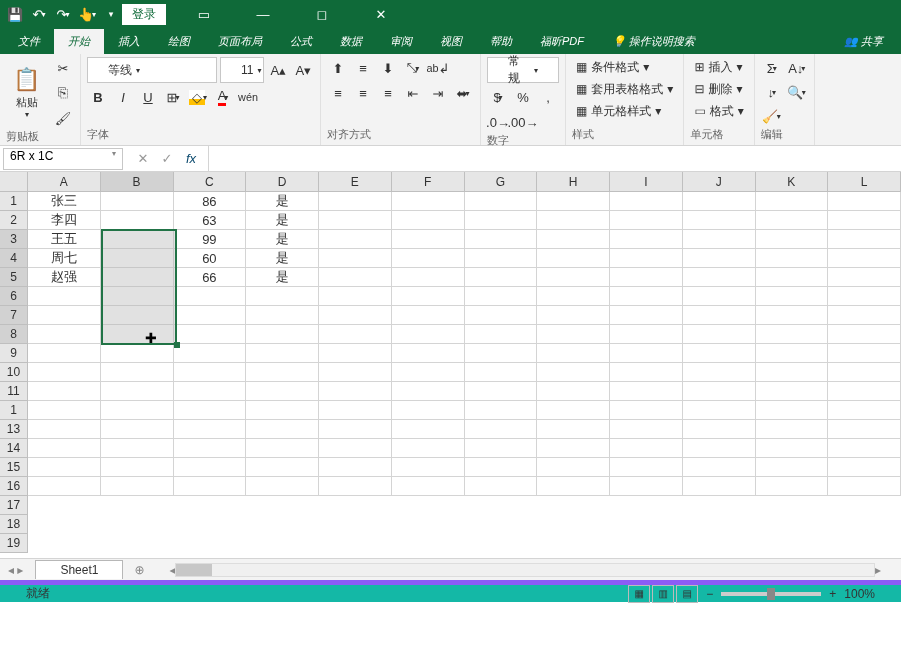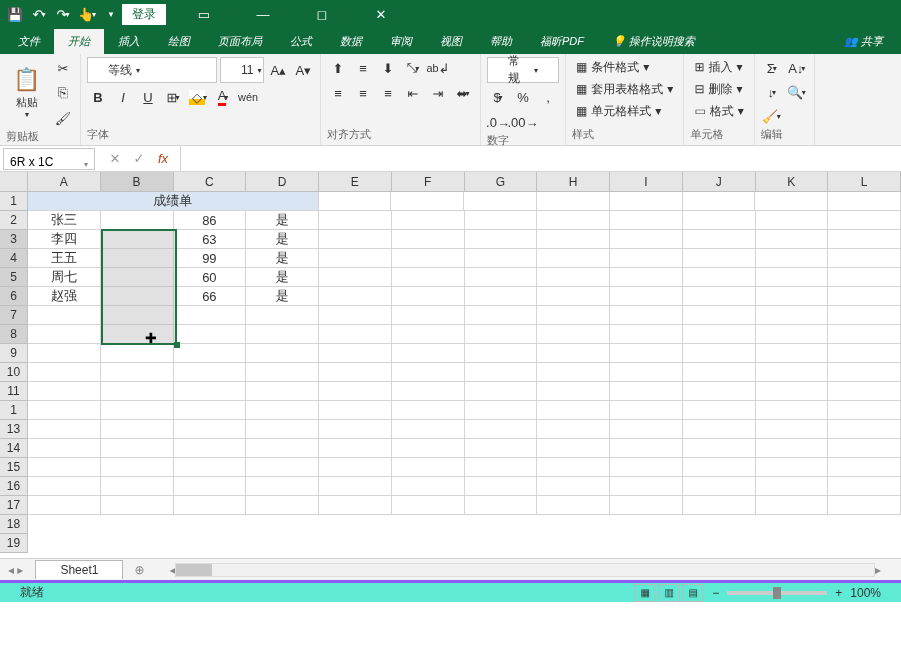--- a/index.html
+++ b/index.html
@@ -22,21 +22,21 @@
 .rgroup-content{display:flex;gap:4px;flex:1;}
 .big-btn{display:flex;flex-direction:column;align-items:center;justify-content:center;width:42px;cursor:pointer;font-size:11px;}
 .big-btn .ico{font-size:22px;margin-bottom:2px;}
 .vstack{display:flex;flex-direction:column;gap:3px;justify-content:center;}
 .hstack{display:flex;gap:3px;align-items:center;}
 .small-btn{width:22px;height:22px;display:flex;align-items:center;justify-content:center;cursor:pointer;font-size:13px;border:1px solid transparent;}
 .combo{border:1px solid #c7c7c7;background:#fff;height:26px;display:flex;align-items:center;padding:0 20px;font-size:12px;cursor:text;}
 .combo .arr{margin-left:4px;font-size:8px;cursor:pointer;}
 .txt-btn{height:20px;display:flex;align-items:center;gap:4px;padding:0 4px;cursor:pointer;font-size:12px;}
 .namebox-row{background:#fff;height:26px;border-bottom:1px solid #d4d4d4;display:flex;align-items:center;}
-.namebox{width:92px;border:1px solid #c7c7c7;height:22px;margin:0 3px;display:flex;align-items:flex-end;padding:0 6px;font-size:12px;background:#fff;}
+.namebox{width:120px;border:1px solid #c7c7c7;height:22px;margin:0 3px;display:flex;align-items:flex-start;padding:0 6px;font-size:12px;background:#fff;}
 .namebox input{border:none;outline:none;width:70px;font-size:12px;}
 .fx-btns{display:flex;gap:2px;padding:0 6px;}
 .fx-btn{width:22px;height:22px;display:flex;align-items:center;justify-content:center;color:#999;font-size:13px;}
 .formula-bar{flex:1;border-left:1px solid #d4d4d4;height:100%;display:flex;align-items:center;padding:0 8px;}
 .grid-wrap{position:relative;height:386px;overflow:hidden;background:#fff;}
 .corner{position:absolute;top:0;left:0;width:28px;height:20px;background:#e6e6e6;border-right:1px solid #bfbfbf;border-bottom:1px solid #bfbfbf;}
 .col-headers{position:absolute;top:0;left:28px;right:0;height:20px;display:flex;background:#e6e6e6;}
 .ch{border-right:1px solid #bfbfbf;border-bottom:1px solid #bfbfbf;display:flex;align-items:center;justify-content:center;font-size:12px;color:#333;width:74px;}
 .ch.sel{background:#d2d2d2;}
 .row-headers{position:absolute;top:20px;left:0;width:28px;background:#e6e6e6;}
@@ -52,21 +52,21 @@
 .selection-fill{position:absolute;background:rgba(180,180,180,0.4);pointer-events:none;}
 .fill-handle{position:absolute;width:6px;height:6px;background:#217346;pointer-events:none;}
 .cursor-cross{position:absolute;font-size:14px;color:#000;pointer-events:none;}
 .sheet-tabs{height:22px;background:#f3f3f3;border-top:1px solid #d4d4d4;display:flex;align-items:center;}
 .st-nav{display:flex;gap:2px;padding:0 8px;color:#888;}
 .st-tab{background:#fff;border:1px solid #b7b7b7;border-bottom:none;padding:2px 24px;font-size:12px;cursor:pointer;margin-left:4px;}
 .st-add{width:20px;height:20px;display:flex;align-items:center;justify-content:center;margin-left:6px;color:#888;cursor:pointer;}
 .hscroll{flex:1;display:flex;align-items:center;padding:0 20px;}
 .hscroll-track{flex:1;height:14px;background:#f0f0f0;border:1px solid #ddd;position:relative;}
 .hscroll-thumb{position:absolute;left:0;width:36px;height:100%;background:#c7c7c7;}
-.statusbar{height:22px;background:#5eead4;border-top:3px solid #8b5cf6;display:flex;align-items:center;padding:0 20px;font-size:12px;justify-content:space-between;}
+.statusbar{height:22px;background:#14b8a6;border-top:5px solid #8b5cf6;display:flex;align-items:center;padding:0 26px;font-size:12px;justify-content:space-between;}
 .status-right{display:flex;align-items:center;gap:8px;}
 .view-btns{display:flex;gap:2px;}
 .view-btn{width:22px;height:18px;border:1px solid #bbb;display:flex;align-items:center;justify-content:center;font-size:10px;cursor:pointer;}
 .zoom-slider{width:100px;height:4px;background:#ccc;position:relative;}
 .zoom-slider::after{content:"";position:absolute;left:50%;top:-4px;width:8px;height:12px;background:#888;transform:translateX(-50%);}
 </style>
 </head>
 <body>
 
 <div class="titlebar">
@@ -236,21 +236,21 @@
 </div>
 
 <div class="namebox-row">
   <div class="namebox">
     <input value="6R x 1C" style="">
     <span style="margin-left:auto;font-size:8px;color:#888;">▾</span>
   </div>
   <div class="fx-btns">
     <div class="fx-btn">✕</div>
     <div class="fx-btn">✓</div>
-    <div class="fx-btn" style="font-style:italic;color:#c2410c;">fx</div>
+    <div class="fx-btn" style="font-style:italic;color:#0c4a6e;">fx</div>
   </div>
   <div class="formula-bar"></div>
 </div>
 
 <div class="grid-wrap">
   <div class="corner"></div>
   <div class="col-headers" id="col-headers">
       <div class="ch">A</div>
       <div class="ch sel">B</div>
       <div class="ch">C</div>
@@ -280,31 +280,20 @@
       <div class="rh">13</div>
       <div class="rh">14</div>
       <div class="rh">15</div>
       <div class="rh">16</div>
       <div class="rh">17</div>
       <div class="rh">18</div>
       <div class="rh">19</div>
     </div>
   <div class="cells" id="cells">
       <div class="crow">
-        <div class="cell hdr merged c">成绩单</div>
-        <div class="cell"></div>
-        <div class="cell"></div>
-        <div class="cell"></div>
-        <div class="cell"></div>
-        <div class="cell"></div>
-        <div class="cell"></div>
-        <div class="cell"></div>
-        <div class="cell"></div>
-      </div>
-      <div class="crow">
         <div class="cell c">张三</div>
         <div class="cell c"></div>
         <div class="cell c">86</div>
         <div class="cell c">是</div>
         <div class="cell"></div>
         <div class="cell"></div>
         <div class="cell"></div>
         <div class="cell"></div>
         <div class="cell"></div>
         <div class="cell"></div>

